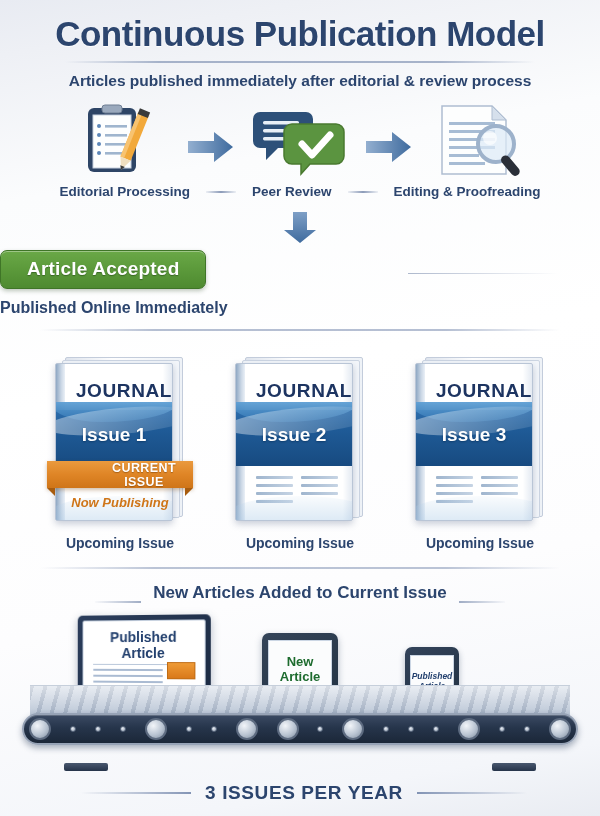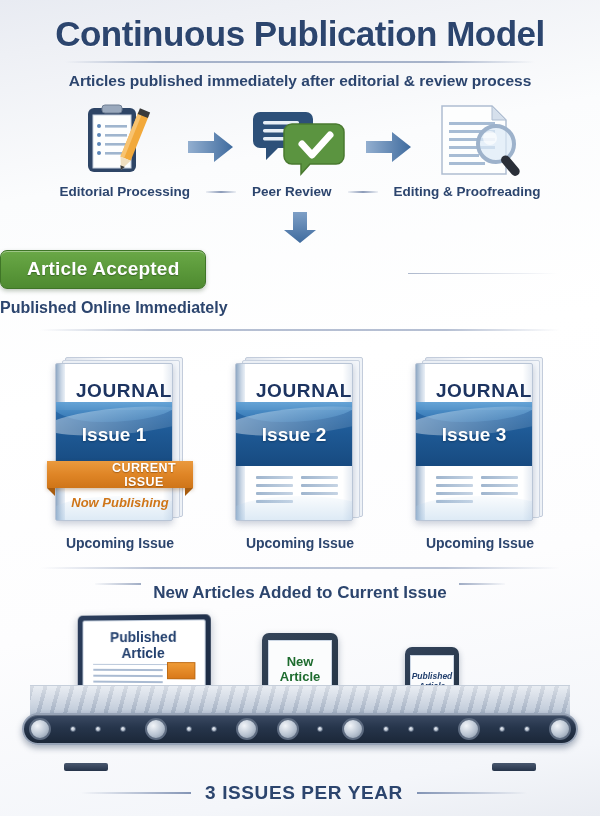--- a/index.html
+++ b/index.html
@@ -180,21 +180,21 @@
     margin-top: 12px; font-size: 14px; font-weight: bold; color: #2c456e;
   }
 
   .divider2 {
     width: 520px; height: 2px; margin: 16px auto 0;
     background: linear-gradient(to right, rgba(160,174,200,0) 0%, rgba(150,164,192,0.65) 22%, rgba(150,164,192,0.65) 78%, rgba(160,174,200,0) 100%);
   }
 
   
   .new-head {
-    display: flex; align-items: flex-start; justify-content: center;
+    display: flex; align-items: flex-end; justify-content: center;
     margin-top: 14px;
   }
   .new-head-text { font-size: 17px; font-weight: bold; color: #2c456e; }
   .nh-line { width: 46px; height: 2px; margin: 0 12px;
     background: linear-gradient(to right, rgba(150,165,195,0.05), rgba(120,138,172,0.7)); }
   .nh-line.r { background: linear-gradient(to left, rgba(150,165,195,0.05), rgba(120,138,172,0.7)); }
 
   
   .stage { position: relative; height: 150px; margin-top: 6px; }
 

